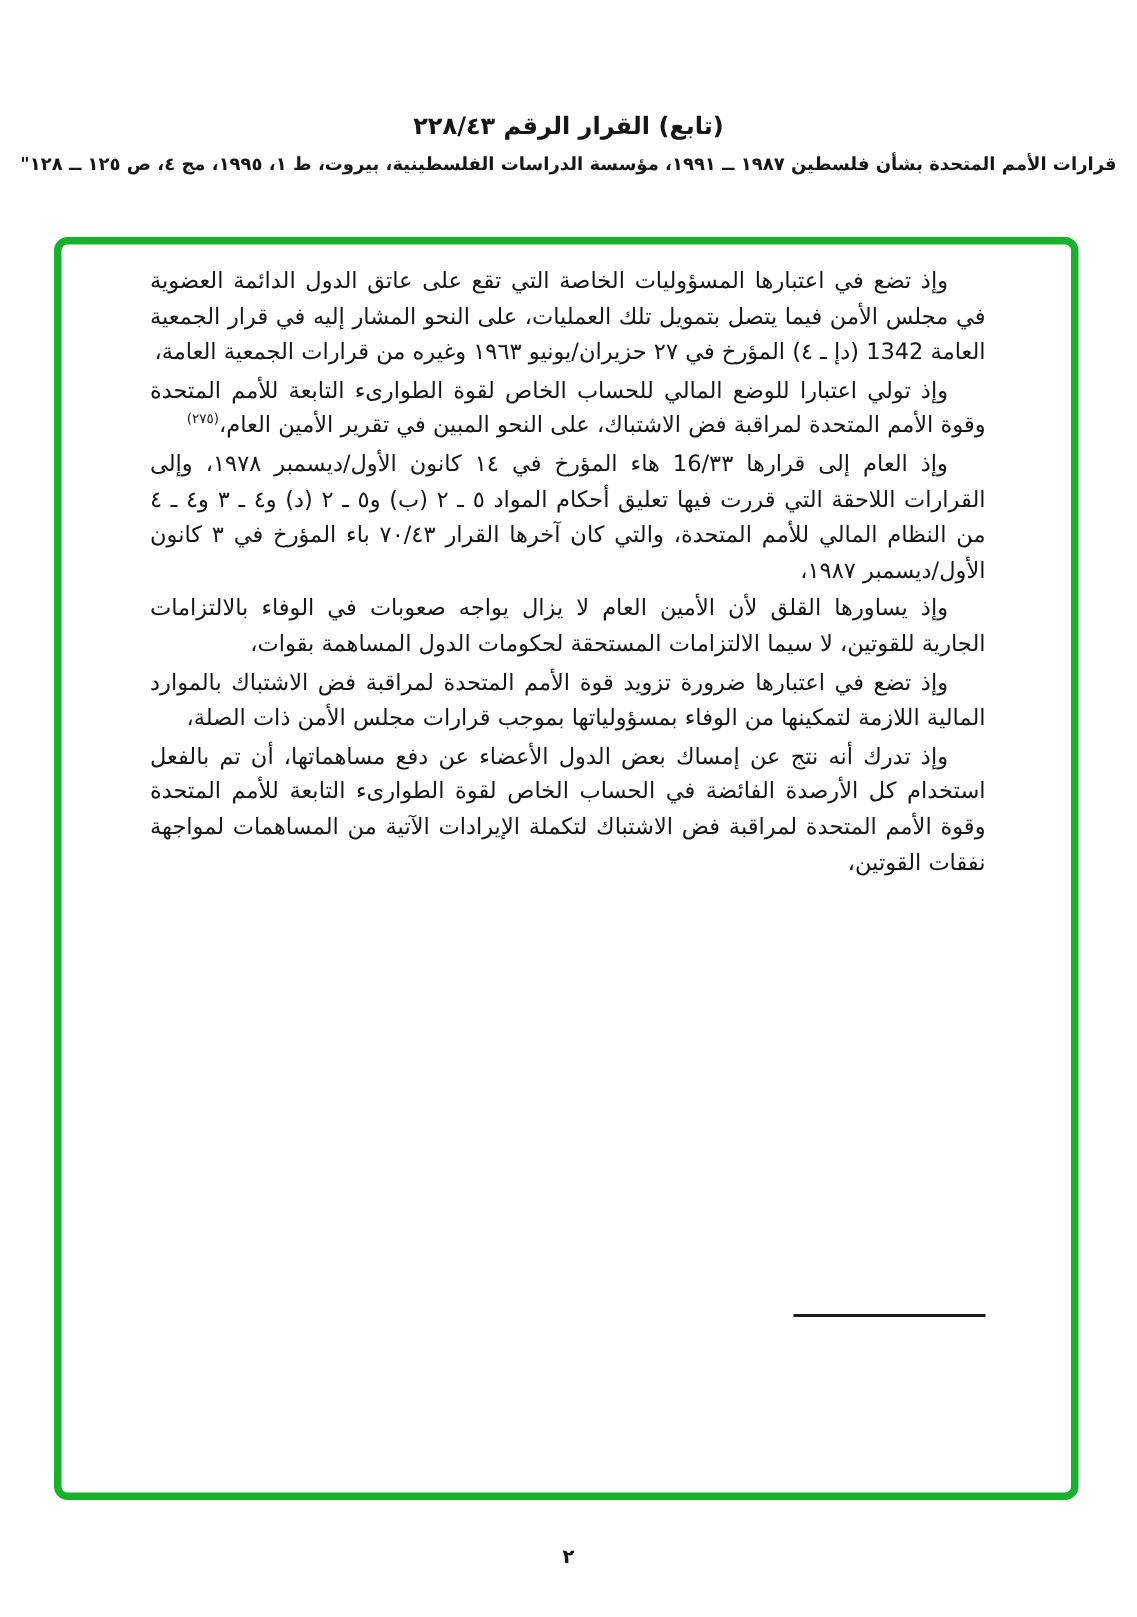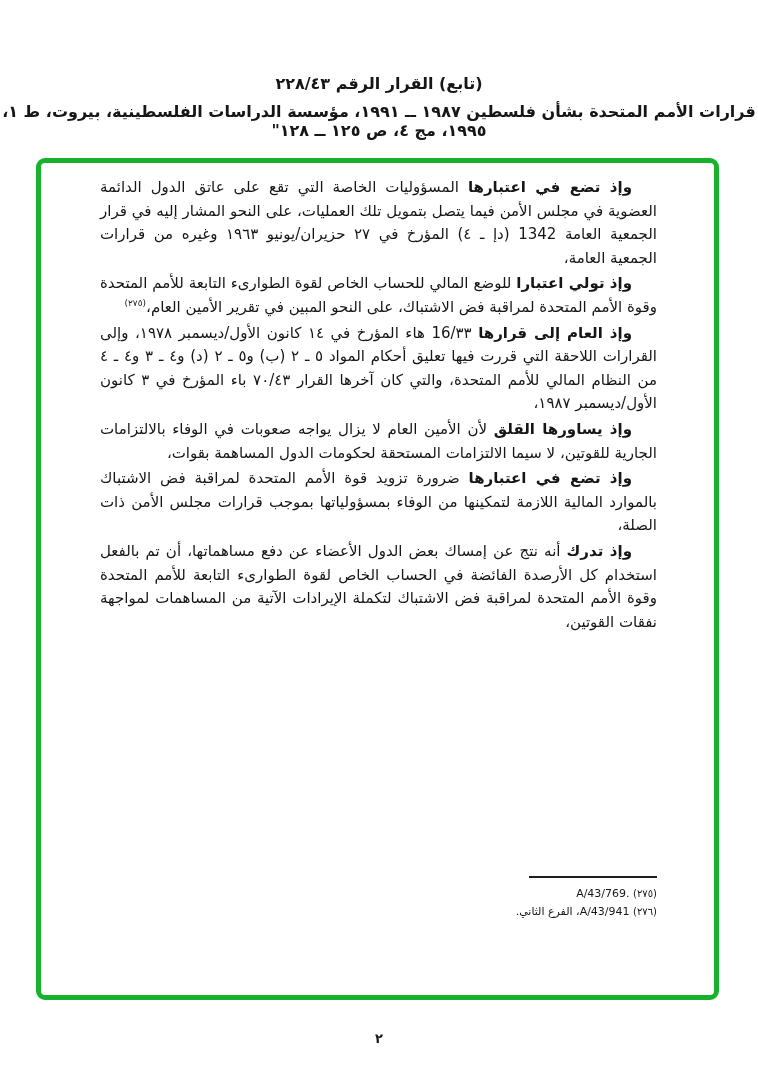--- a/index.html
+++ b/index.html
@@ -22,21 +22,21 @@
   }
   .doc-title {
     margin: 0;
     font-size: 16px;
     font-weight: 700;
     letter-spacing: 0;
     text-align: center;
   }
   .doc-subtitle {
     margin-top: 9px;
-    font-size: 16px;
+    font-size: 12px;
     font-weight: 700;
   }
   .green-frame {
     position: absolute;
     left: 36px;
     top: 158px;
     width: 683px;
     height: 842px;
     box-sizing: border-box;
     border: 5px solid #17b22b;
@@ -52,21 +52,21 @@
     text-align: justify;
     font-size: 15px;
     line-height: 23.6px;
   }
   .resolution-text p.para {
     margin: 0 0 2px 0;
   }
   .resolution-text p.para.indent {
     text-indent: 25px;
   }
-  .seg-bold { font-weight: 700; }
+  .seg-bold { font-weight: 400; }
   sup.fn-ref {
     font-size: 9px;
     line-height: 0;
     vertical-align: super;
   }
   .footnotes {
     position: absolute;
     top: 876px;
     right: 101px;
     width: 557px;
@@ -108,21 +108,17 @@
       <p class="para indent"><span class="seg-bold">وإذ تضع في اعتبارها</span><span> المسؤوليات الخاصة التي تقع على عاتق الدول الدائمة العضوية في مجلس الأمن فيما يتصل بتمويل تلك العمليات، على النحو المشار إليه في قرار الجمعية العامة 1342 (دإ ـ ٤) المؤرخ في ٢٧ حزيران/يونيو ١٩٦٣ وغيره من قرارات الجمعية العامة،</span></p>
       <p class="para indent"><span class="seg-bold">وإذ تولي اعتبارا</span><span> للوضع المالي للحساب الخاص لقوة الطوارىء التابعة للأمم المتحدة وقوة الأمم المتحدة لمراقبة فض الاشتباك، على النحو المبين في تقرير الأمين العام،</span><sup class="fn-ref">(٢٧٥)</sup></p>
       <p class="para indent"><span class="seg-bold">وإذ العام إلى قرارها</span><span> 16/٣٣ هاء المؤرخ في ١٤ كانون الأول/ديسمبر ١٩٧٨، وإلى القرارات اللاحقة التي قررت فيها تعليق أحكام المواد ٥ ـ ٢ (ب) و٥ ـ ٢ (د) و٤ ـ ٣ و٤ ـ ٤ من النظام المالي للأمم المتحدة، والتي كان آخرها القرار ٧٠/٤٣ باء المؤرخ في ٣ كانون الأول/ديسمبر ١٩٨٧،</span></p>
       <p class="para indent"><span class="seg-bold">وإذ يساورها القلق</span><span> لأن الأمين العام لا يزال يواجه صعوبات في الوفاء بالالتزامات الجارية للقوتين، لا سيما الالتزامات المستحقة لحكومات الدول المساهمة بقوات،</span></p>
       <p class="para indent"><span class="seg-bold">وإذ تضع في اعتبارها</span><span> ضرورة تزويد قوة الأمم المتحدة لمراقبة فض الاشتباك بالموارد المالية اللازمة لتمكينها من الوفاء بمسؤولياتها بموجب قرارات مجلس الأمن ذات الصلة،</span></p>
       <p class="para indent"><span class="seg-bold">وإذ تدرك</span><span> أنه نتج عن إمساك بعض الدول الأعضاء عن دفع مساهماتها، أن تم بالفعل استخدام كل الأرصدة الفائضة في الحساب الخاص لقوة الطوارىء التابعة للأمم المتحدة وقوة الأمم المتحدة لمراقبة فض الاشتباك لتكملة الإيرادات الآتية من المساهمات لمواجهة نفقات القوتين،</span></p>
     </main>
 
   <section class="footnotes">
     <div class="fn-rule"></div>
-    <div id="footnote-list">
-        <div class="fn-line"><span class="fn-marker">(٢٧٥)</span> <span class="fn-text" dir="ltr">A/43/769.</span></div>
-        <div class="fn-line"><span class="fn-marker">(٢٧٦)</span> <span class="fn-text" dir="rtl">A/43/941، الفرع الثاني.</span></div>
-      </div>
   </section>
 
   <div class="page-number">٢</div>
 
 </div>
 
 </body></html>

